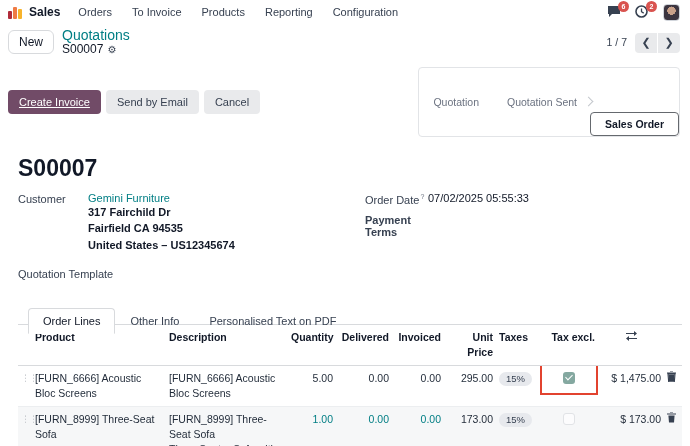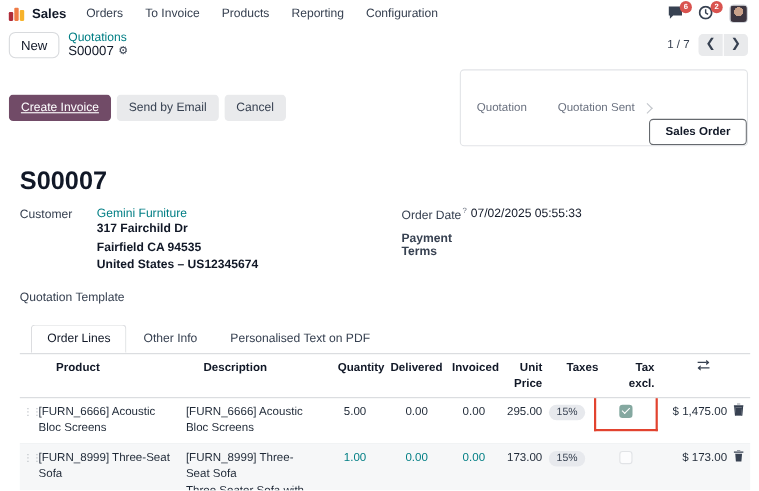--- a/index.html
+++ b/index.html
@@ -25,21 +25,21 @@
             border-radius:6px; font-weight:bold; }
   .avatar { width:17px; height:17px; border-radius:4px;
             background:radial-gradient(circle at 50% 38%, #c9a18a 0 34%, #3c3540 36% 100%);
             border:1px solid #d1d5db; }
 
   
   .controlpanel { display:flex; align-items:center; padding:4px 10px 4px 8px; }
   .btn-new { border:1px solid #d8dadd; background:#fff; border-radius:6px; padding:4px 10px;
              font-size:12px; color:#111827; cursor:pointer; font-family:inherit; }
   .crumbs { margin-left:8px; line-height:1.1; }
-  .crumb-parent { font-size:11px; color:#017e84; cursor:pointer; }
+  .crumb-parent { font-size:14px; color:#017e84; cursor:pointer; }
   .crumb-current { font-size:12px; color:#111827; display:flex; align-items:center; gap:4px; }
   .gear { font-size:10px; color:#374151; cursor:pointer; }
   .cp-right { margin-left:auto; display:flex; align-items:center; gap:8px; }
   .pager-count { font-size:10.5px; color:#374151; }
   .pager-btn { width:22px; height:20px; border:none; background:#e9eaec; border-radius:4px;
                color:#374151; font-size:11px; line-height:1; cursor:pointer; }
   .pager-btn.prev { border-top-right-radius:0; border-bottom-right-radius:0; }
   .pager-btn.next { border-top-left-radius:0; border-bottom-left-radius:0; margin-left:1px; }
 
   
@@ -69,33 +69,33 @@
   .addr div { line-height:1.5;font-weight:bold; }
   .qtpl { margin-top:14px; }
   .fcol-right { padding-left:7px; }
   .fcol-right .flabel { width:63px; }
   .hint { font-size:7px; color:#6b7280; vertical-align:super; margin-left:1px; }
   .fcol-right .frow { margin-bottom:8px; }
 
   
   .tabs { display:flex; margin-top:16px; border-bottom:1px solid #d8dadd; padding-left:10px; }
   .tab { font-size:11px; color:#374151; padding:6px 14px; border:1px solid transparent;
-         border-bottom:none; border-radius:4px 4px 0 0; cursor:pointer; position:relative; top:0; }
+         border-bottom:none; border-radius:4px 4px 0 0; cursor:pointer; position:relative; top:10px; }
   .tab.active { border-color:#d8dadd; background:#fff; color:#111827; border-bottom:1px solid #fff; }
 
   
   .olt { width:664px; font-size:10.5px; }
   .trow { display:grid;
           grid-template-columns:14px 134px 122px 48px 56px 52px 52px 44px 58px 66px 18px;
           align-items:start; border-bottom:1px solid #eceef0; }
   .trow.head { border-bottom:1px solid #d8dadd; color:#111827; font-weight:bold; }
   .tc { padding:5px 3px; line-height:1.45; }
   .tc.r { text-align:right; }
   .tc.c { text-align:center; }
-  .head .tc { padding:5px 3px 4px;margin-left:16px; }
+  .head .tc { padding:5px 3px 4px; }
   .drag { color:#b8bcc2; font-size:9px; letter-spacing:-1px; padding-top:6px; text-align:center; cursor:grab; }
   .desc { white-space:pre-line; }
   .teal { color:#017e84; }
   .pill { display:inline-block; background:#e7e9ed; color:#374151; border-radius:8px;
           padding:0px 7px; font-size:9.5px; line-height:14px; }
   .cb { display:inline-block; width:12px; height:12px; border-radius:3px; margin-top:1px; }
   .cb.checked { background:#84a8a0; position:relative; }
   .cb.checked:after { content:""; position:absolute; left:3.5px; top:1px; width:3px; height:6px;
                       border:solid #fff; border-width:0 1.5px 1.5px 0; transform:rotate(45deg); }
   .cb.un { border:1px solid #e1e3e6; background:#fcfcfd; }

